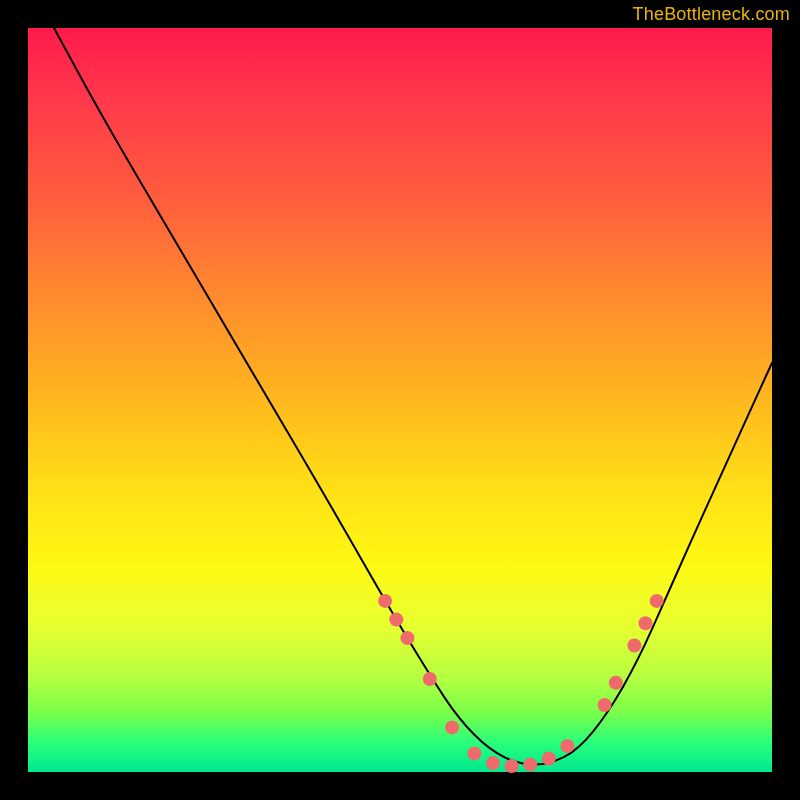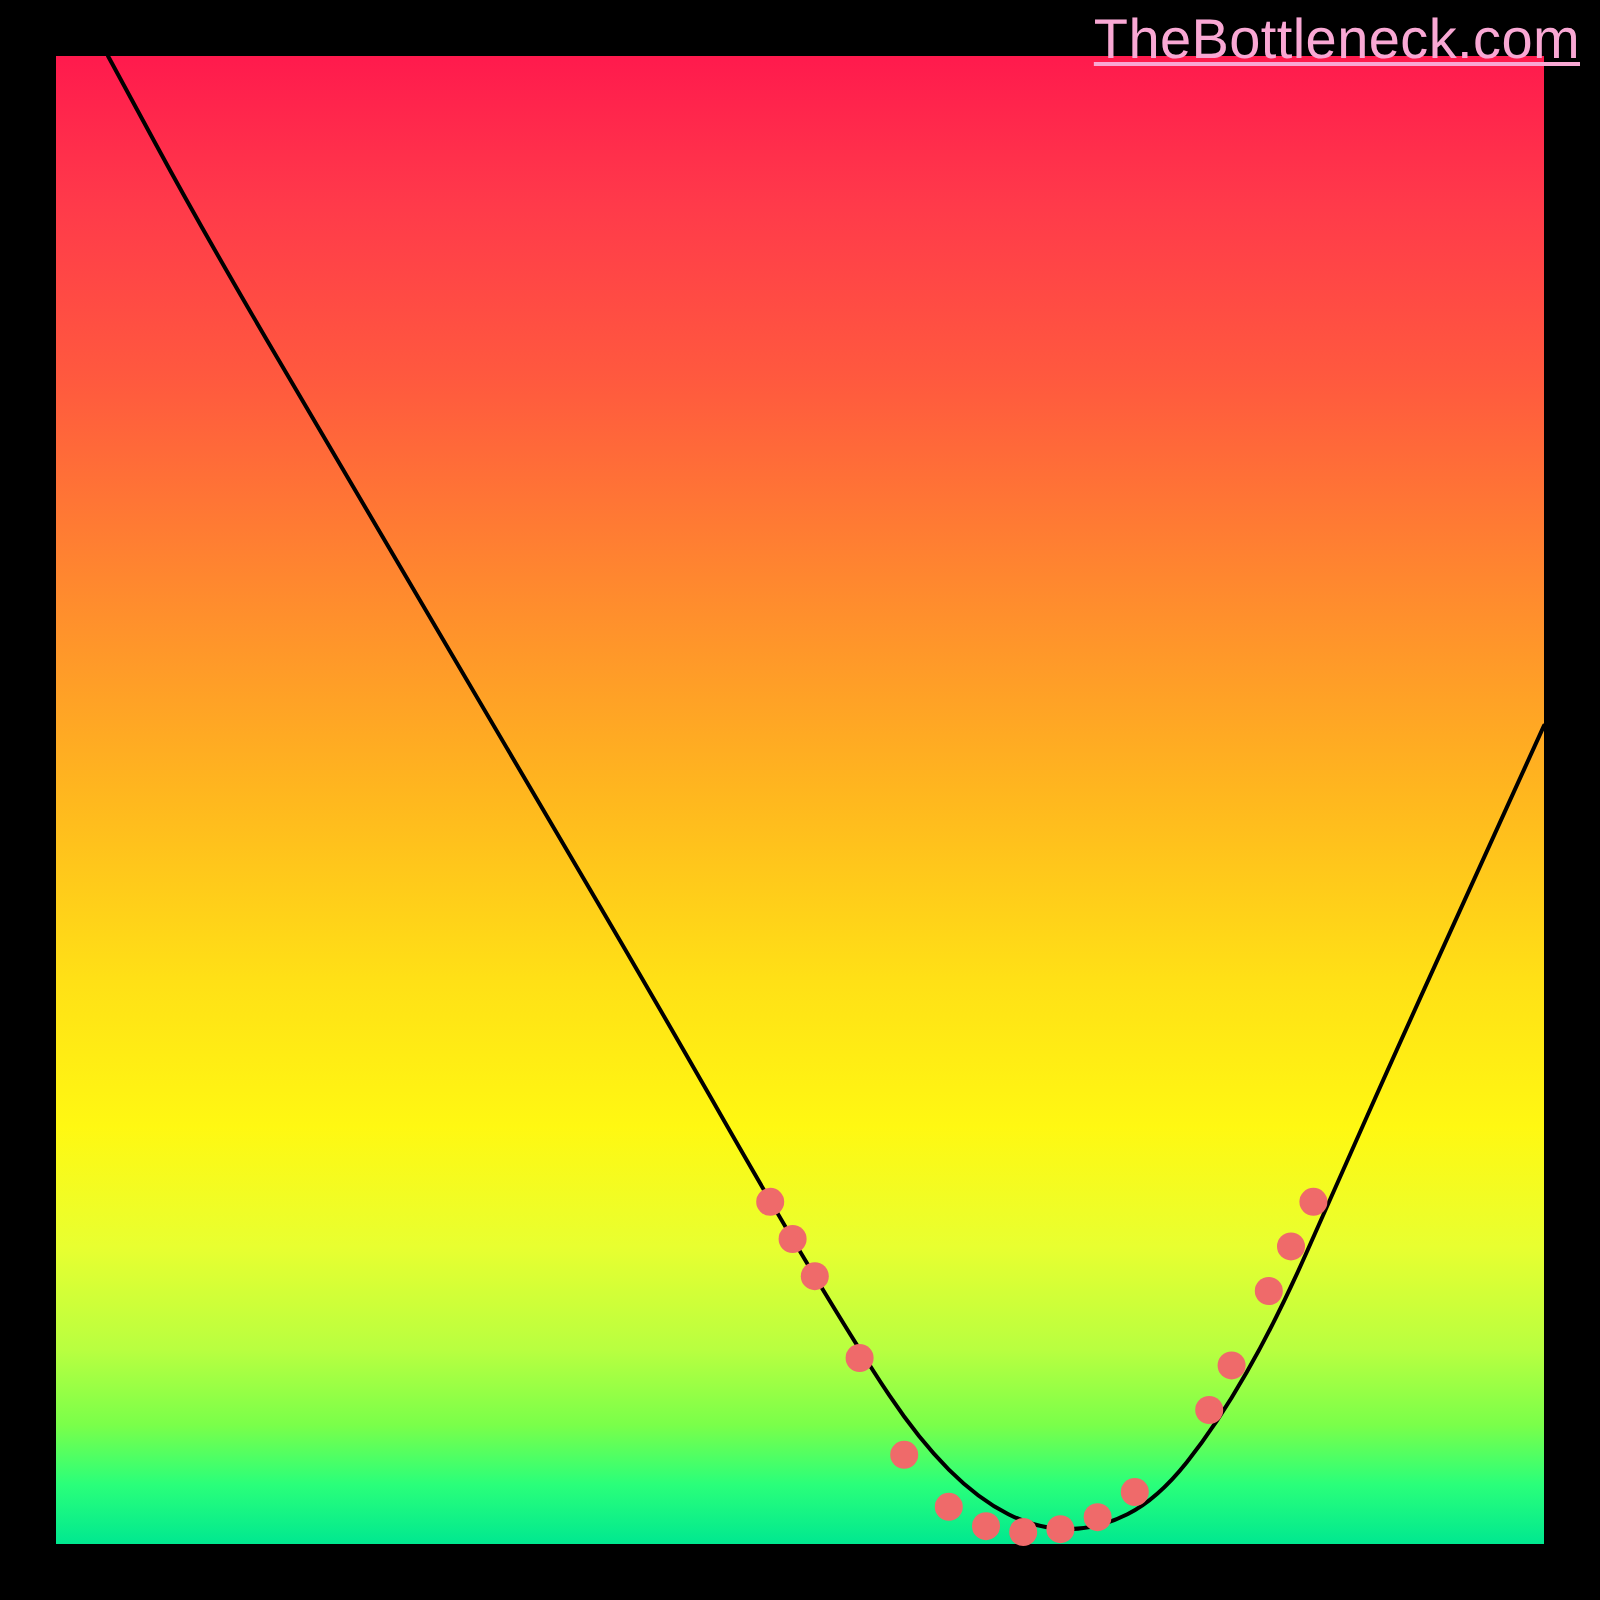--- a/index.html
+++ b/index.html
@@ -36,25 +36,24 @@
       #b8ff40 87%,
       #7aff4a 92%,
       #2aff7a 96%,
       #00e890 100%);
   }
   .watermark {
     position: absolute;
     top: 4px;
     right: 10px;
     font-family: Arial, Helvetica, sans-serif;
-    font-size: 28px;
-    color: #f9a8d4;
+    font-size: 18px;
+    color: #eab308;
     letter-spacing: 0.2px;
     user-select: none;
-    text-decoration: underline;
   }
   svg.curve {
     position: absolute;
     left: 28px;
     top: 28px;
     width: 744px;
     height: 744px;
     overflow: visible;
   }
   .dot {

